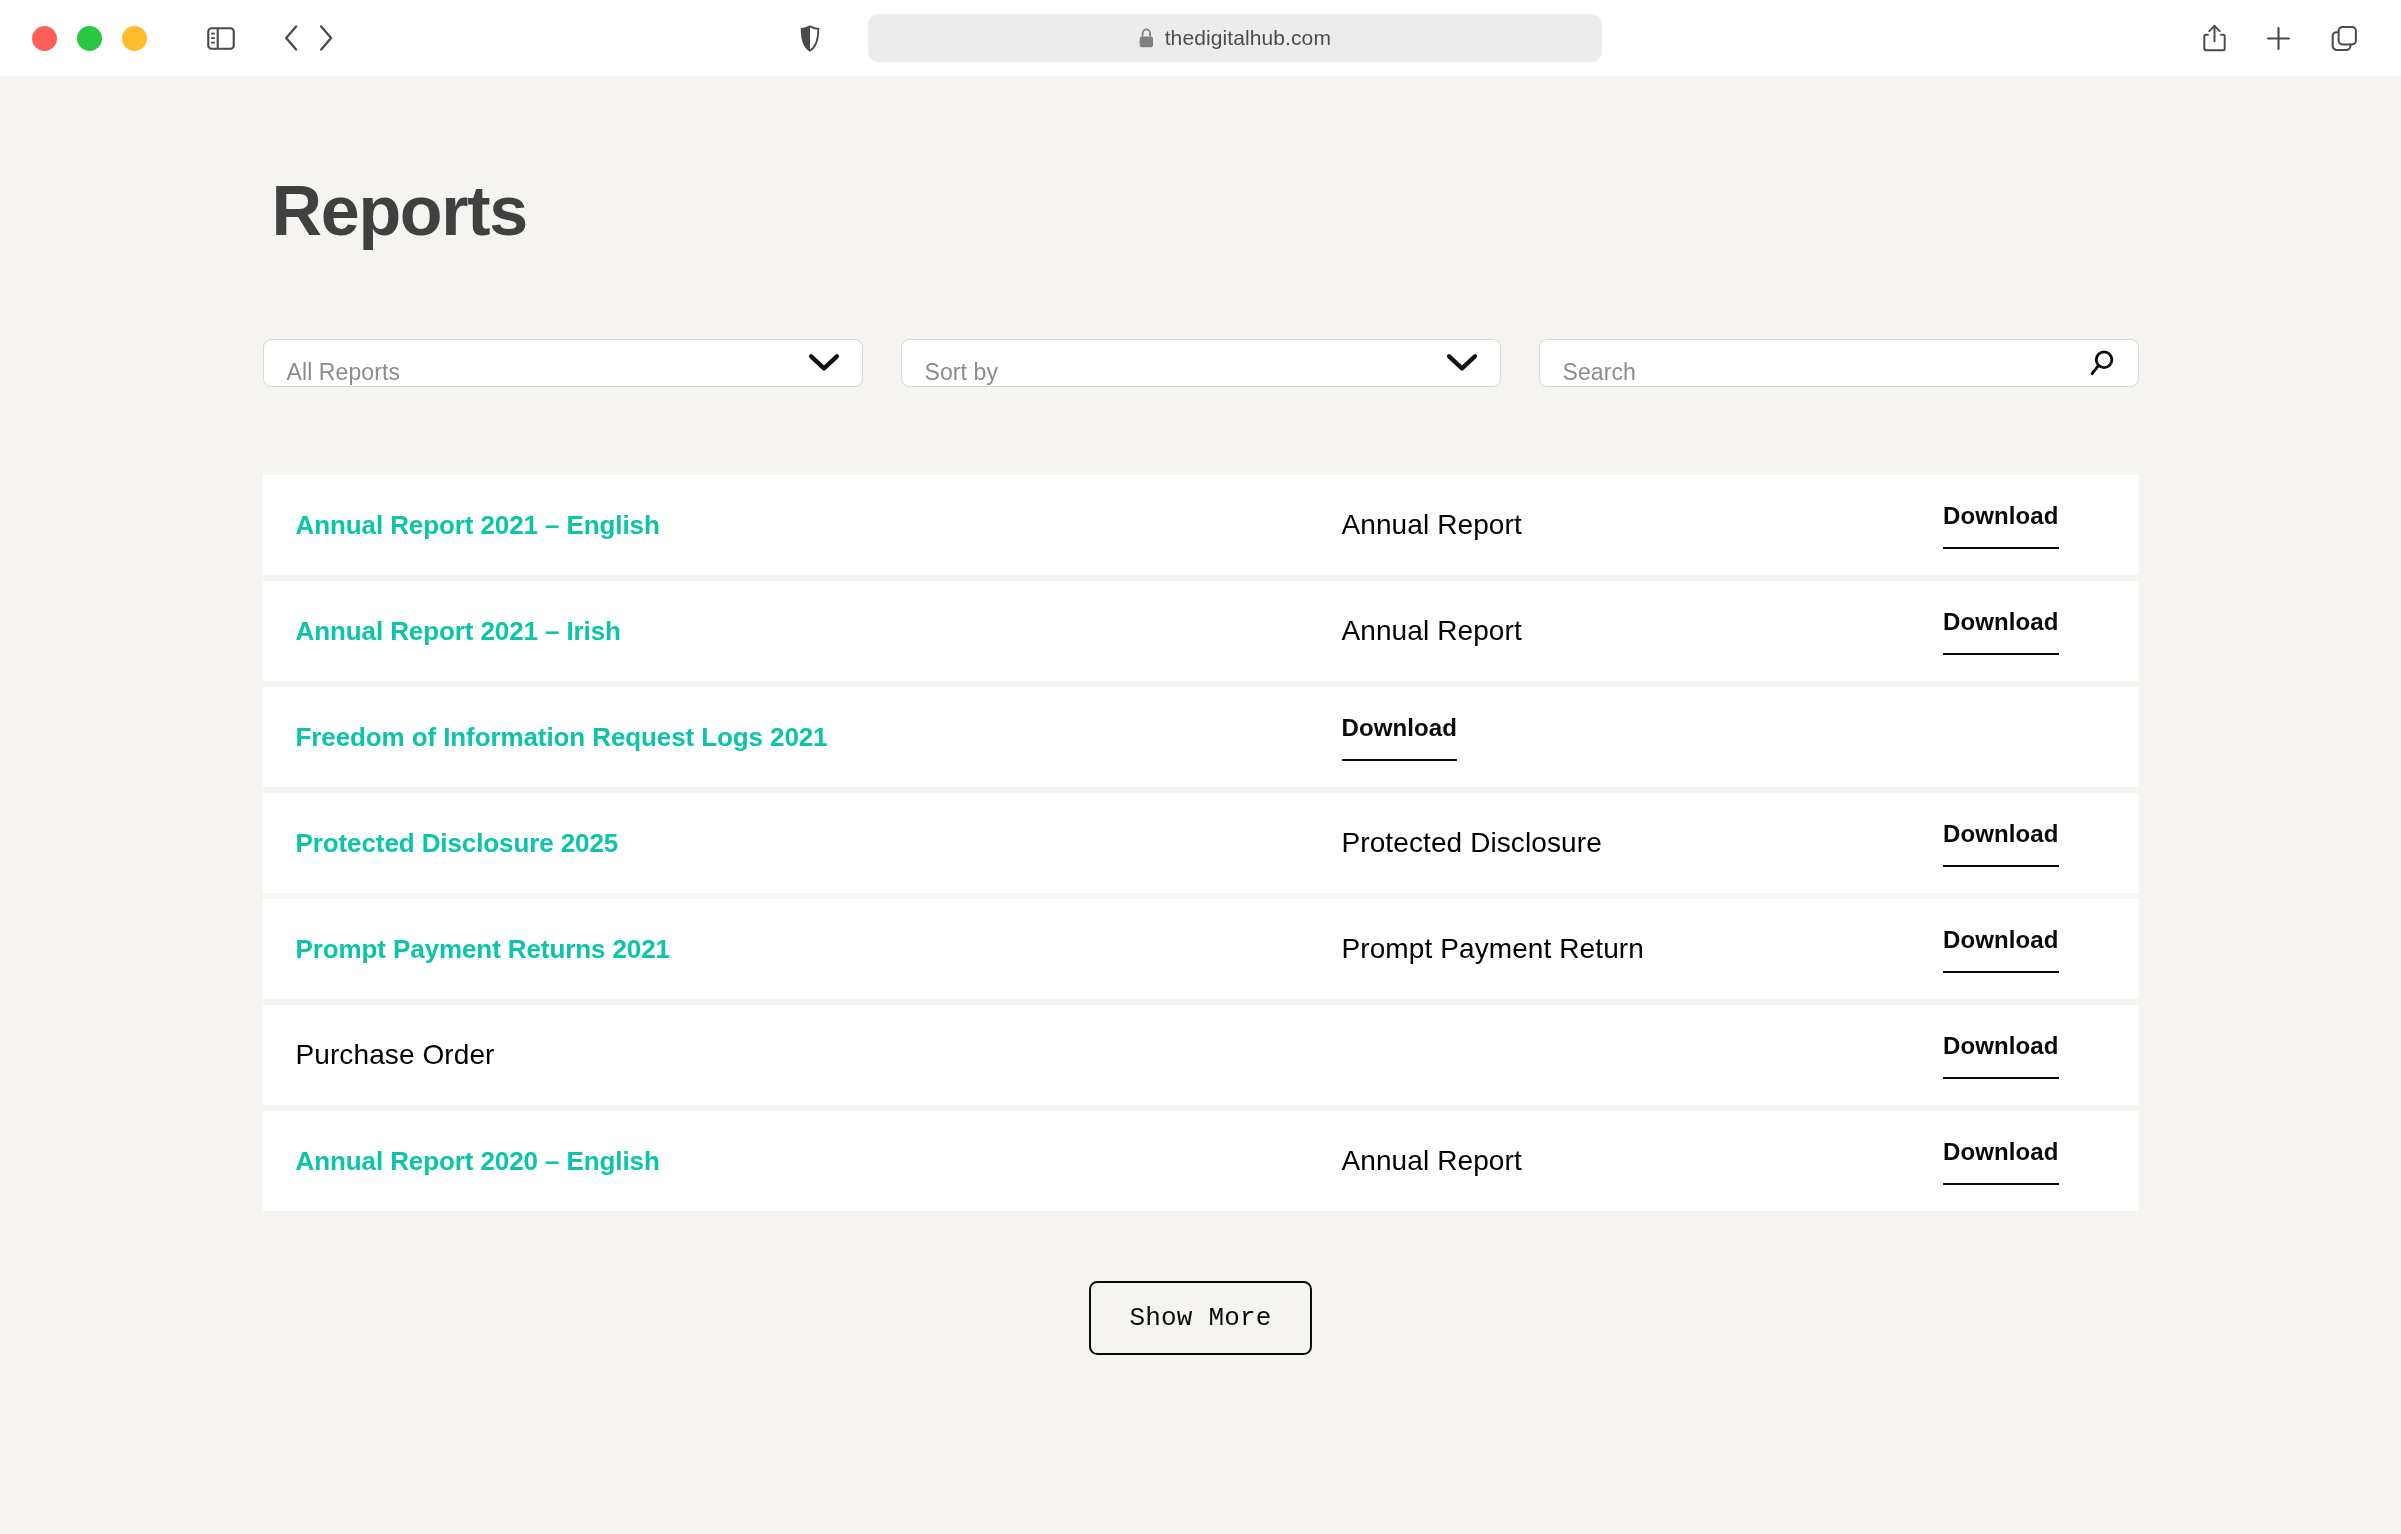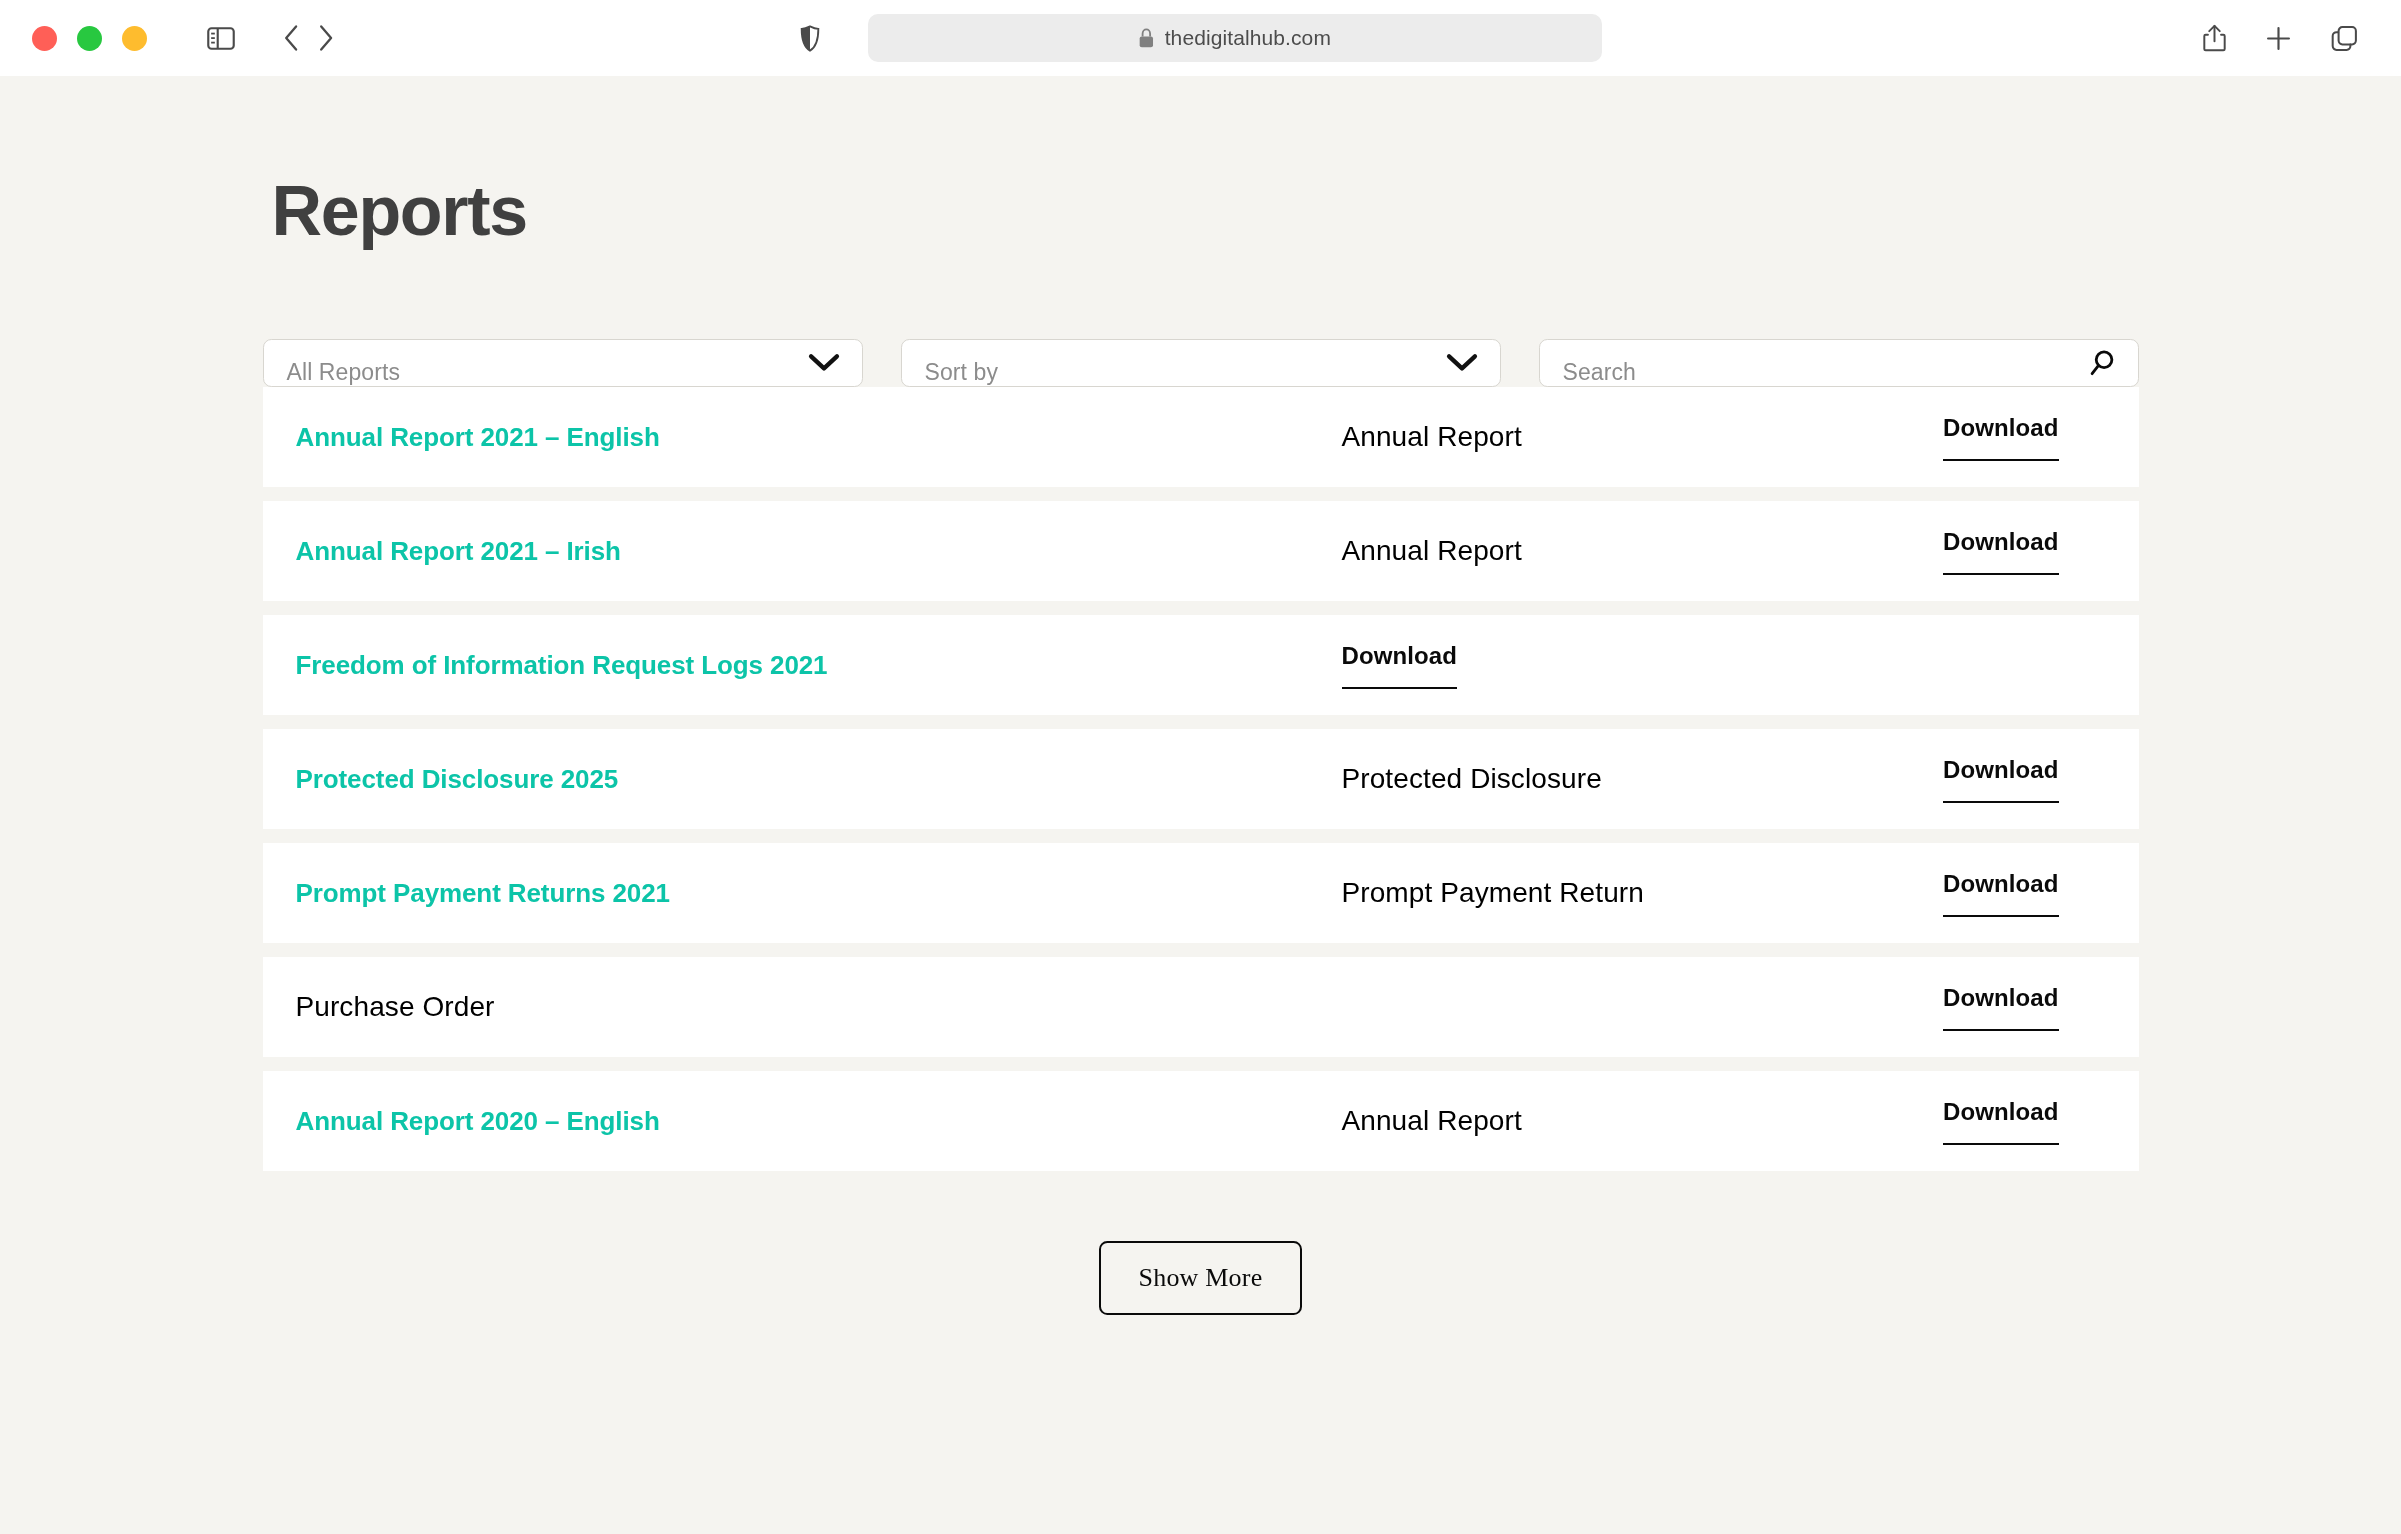--- a/index.html
+++ b/index.html
@@ -150,23 +150,24 @@
     right: 22px;
     top: 50%;
     transform: translateY(-50%);
     display: flex;
     align-items: center;
     justify-content: center;
   }
 
   
   .report-list {
+    margin-top: 88px;
     display: flex;
     flex-direction: column;
-    gap: 14px;
+    gap: 6px;
   }
 
   .report-row {
     background: #ffffff;
     height: 100px;
     display: flex;
     align-items: center;
     padding: 0 32px 0 33px;
   }
 
@@ -199,21 +200,21 @@
   }
 
   
   .show-more-wrap {
     display: flex;
     justify-content: center;
     margin-top: 70px;
   }
 
   .show-more-btn {
-    font-family: Liberation Serif, serif;
+    font-family: Liberation Mono, monospace;
     font-size: 26px;
     color: #0a0a0a;
     background: transparent;
     border: 2.5px solid #0a0a0a;
     border-radius: 8.3px;
     padding: 20px 38px;
     cursor: pointer;
     letter-spacing: 0.2px;
   }
 </style>

